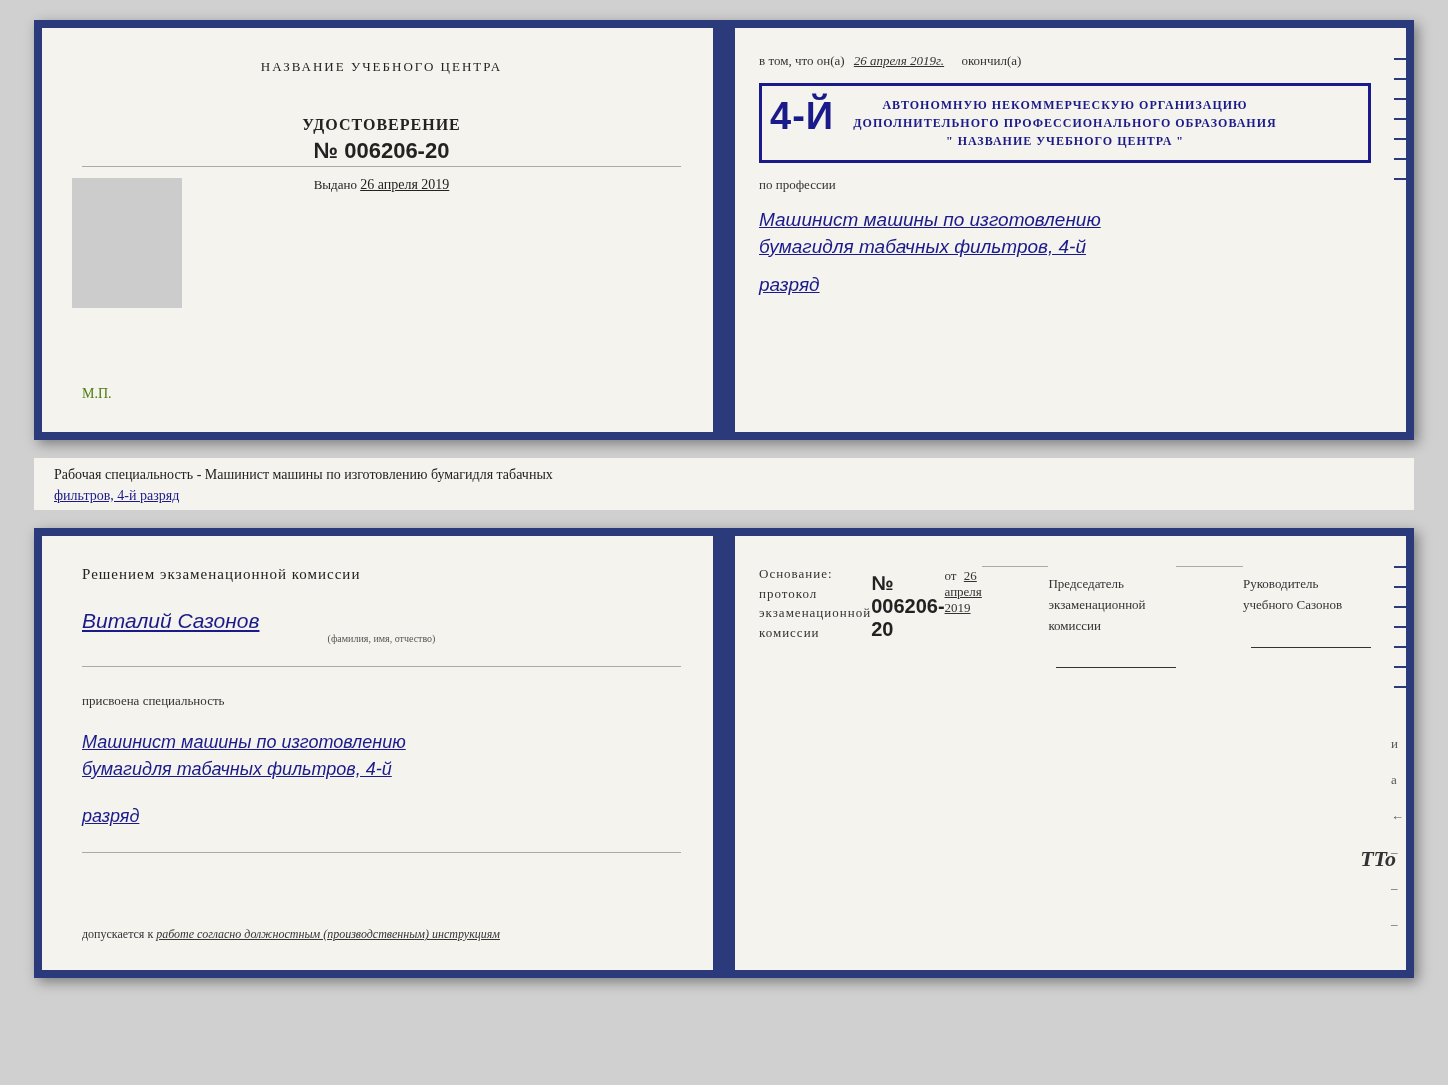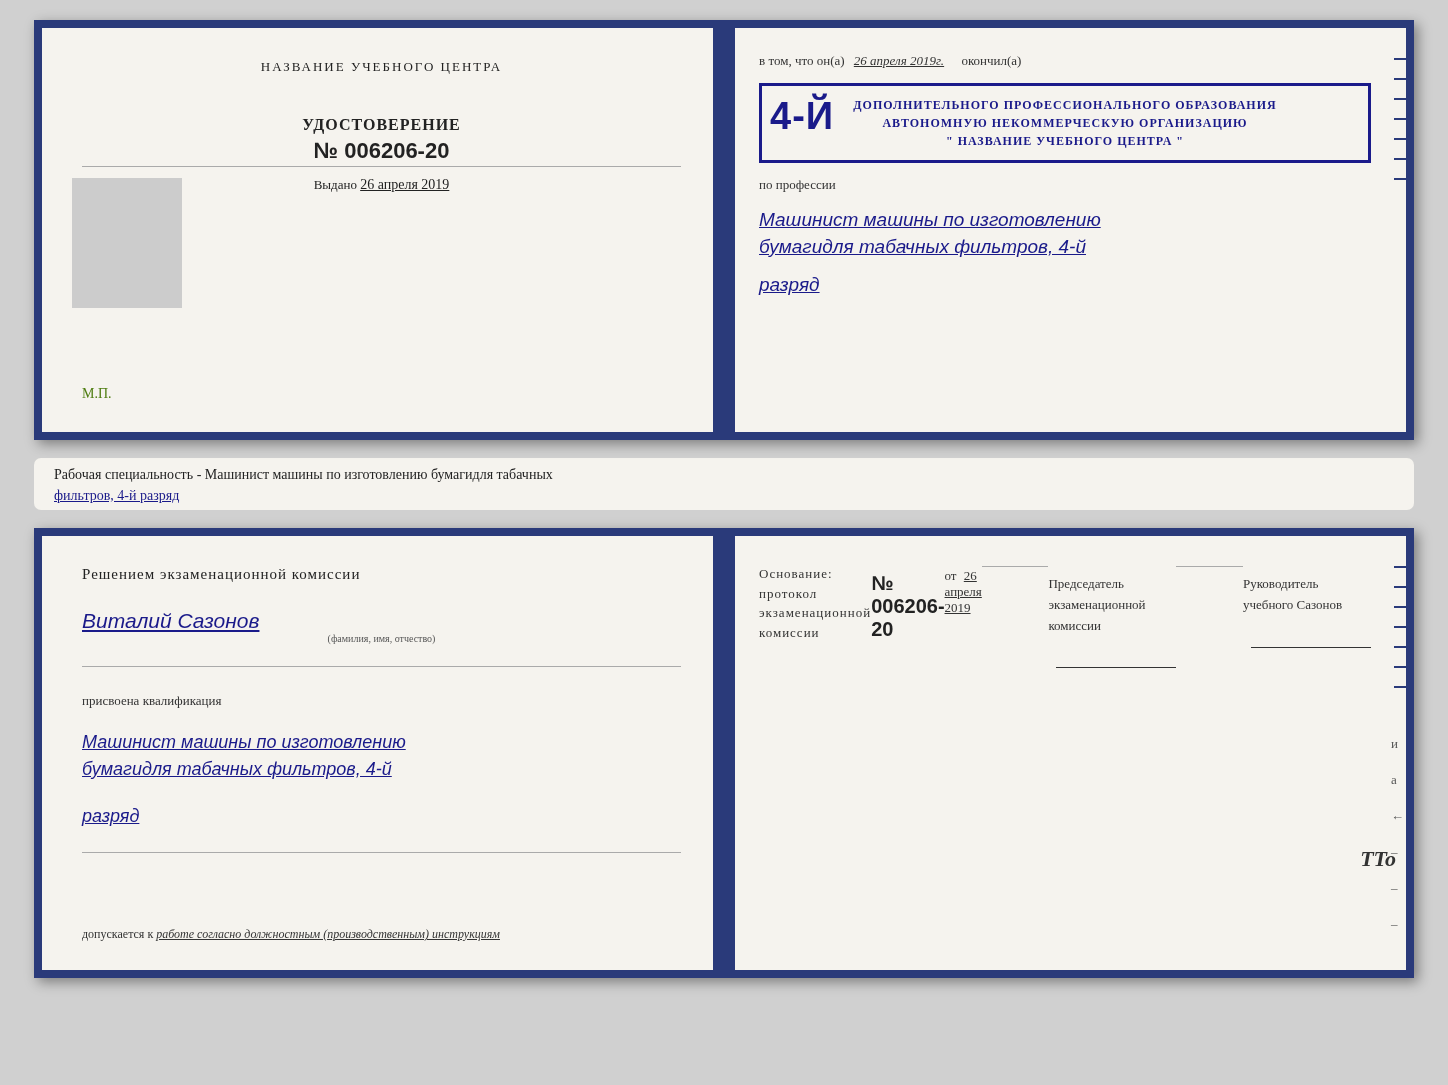--- a/index.html
+++ b/index.html
@@ -217,21 +217,20 @@
     }
 
     
     .subtitle-band {
       width: 1380px;
       background: #f5f3ee;
       padding: 6px 20px 4px 20px;
       font-size: 14px;
       color: #222;
       line-height: 1.5;
-      border-radius: 7px;
     }
 
     .subtitle-underline {
       text-decoration: underline;
       text-decoration-color: #1a1a8a;
       color: #1a1a8a;
     }
 
     
     .document-bottom {
@@ -405,22 +404,22 @@
   <div class="doc-right">
 
     <div class="vtom-line">
       <span>в том, что он(а)</span>
       <span class="vtom-date" style="margin-left:6px;">26 апреля 2019г.</span>
       <span class="vtom-okonchill" style="margin-left:14px;">окончил(а)</span>
     </div>
 
     <div class="org-stamp-block">
       <span class="org-stamp-number">4-й</span>
+      <div class="org-stamp-text">АВТОНОМНУЮ НЕКОММЕРЧЕСКУЮ ОРГАНИЗАЦИЮ</div>
       <div class="org-stamp-text">ДОПОЛНИТЕЛЬНОГО ПРОФЕССИОНАЛЬНОГО ОБРАЗОВАНИЯ</div>
-      <div class="org-stamp-text">АВТОНОМНУЮ НЕКОММЕРЧЕСКУЮ ОРГАНИЗАЦИЮ</div>
       <div class="org-stamp-text">" НАЗВАНИЕ УЧЕБНОГО ЦЕНТРА "</div>
     </div>
 
     <div class="profession-label">по профессии</div>
     <div class="profession-handwritten">
       <span>Машинист машины по изготовлению</span><br>
       <span>бумагидля табачных фильтров, 4-й</span>
     </div>
     <div class="razryad-handwritten">разряд</div>
 
@@ -448,21 +447,21 @@
   <div class="doc-bottom-left">
     <div class="komissia-title">Решением  экзаменационной  комиссии</div>
 
     <div>
       <div class="komissia-name">Виталий Сазонов</div>
       <span class="komissia-subtitle-small">(фамилия, имя, отчество)</span>
     </div>
 
     <hr class="horizontal-rule">
 
-    <div class="prisvoena-label">присвоена квалификация</div>
+    <div class="prisvoena-label">присвоена специальность</div>
 
     <div class="kval-handwritten">
       <span>Машинист машины по изготовлению</span><br>
       <span>бумагидля табачных фильтров, 4-й</span>
     </div>
     <div class="kval-handwritten">разряд</div>
 
     <hr class="horizontal-rule">
 
     <div class="dopuskaetsya-line" style="margin-top: auto;">

